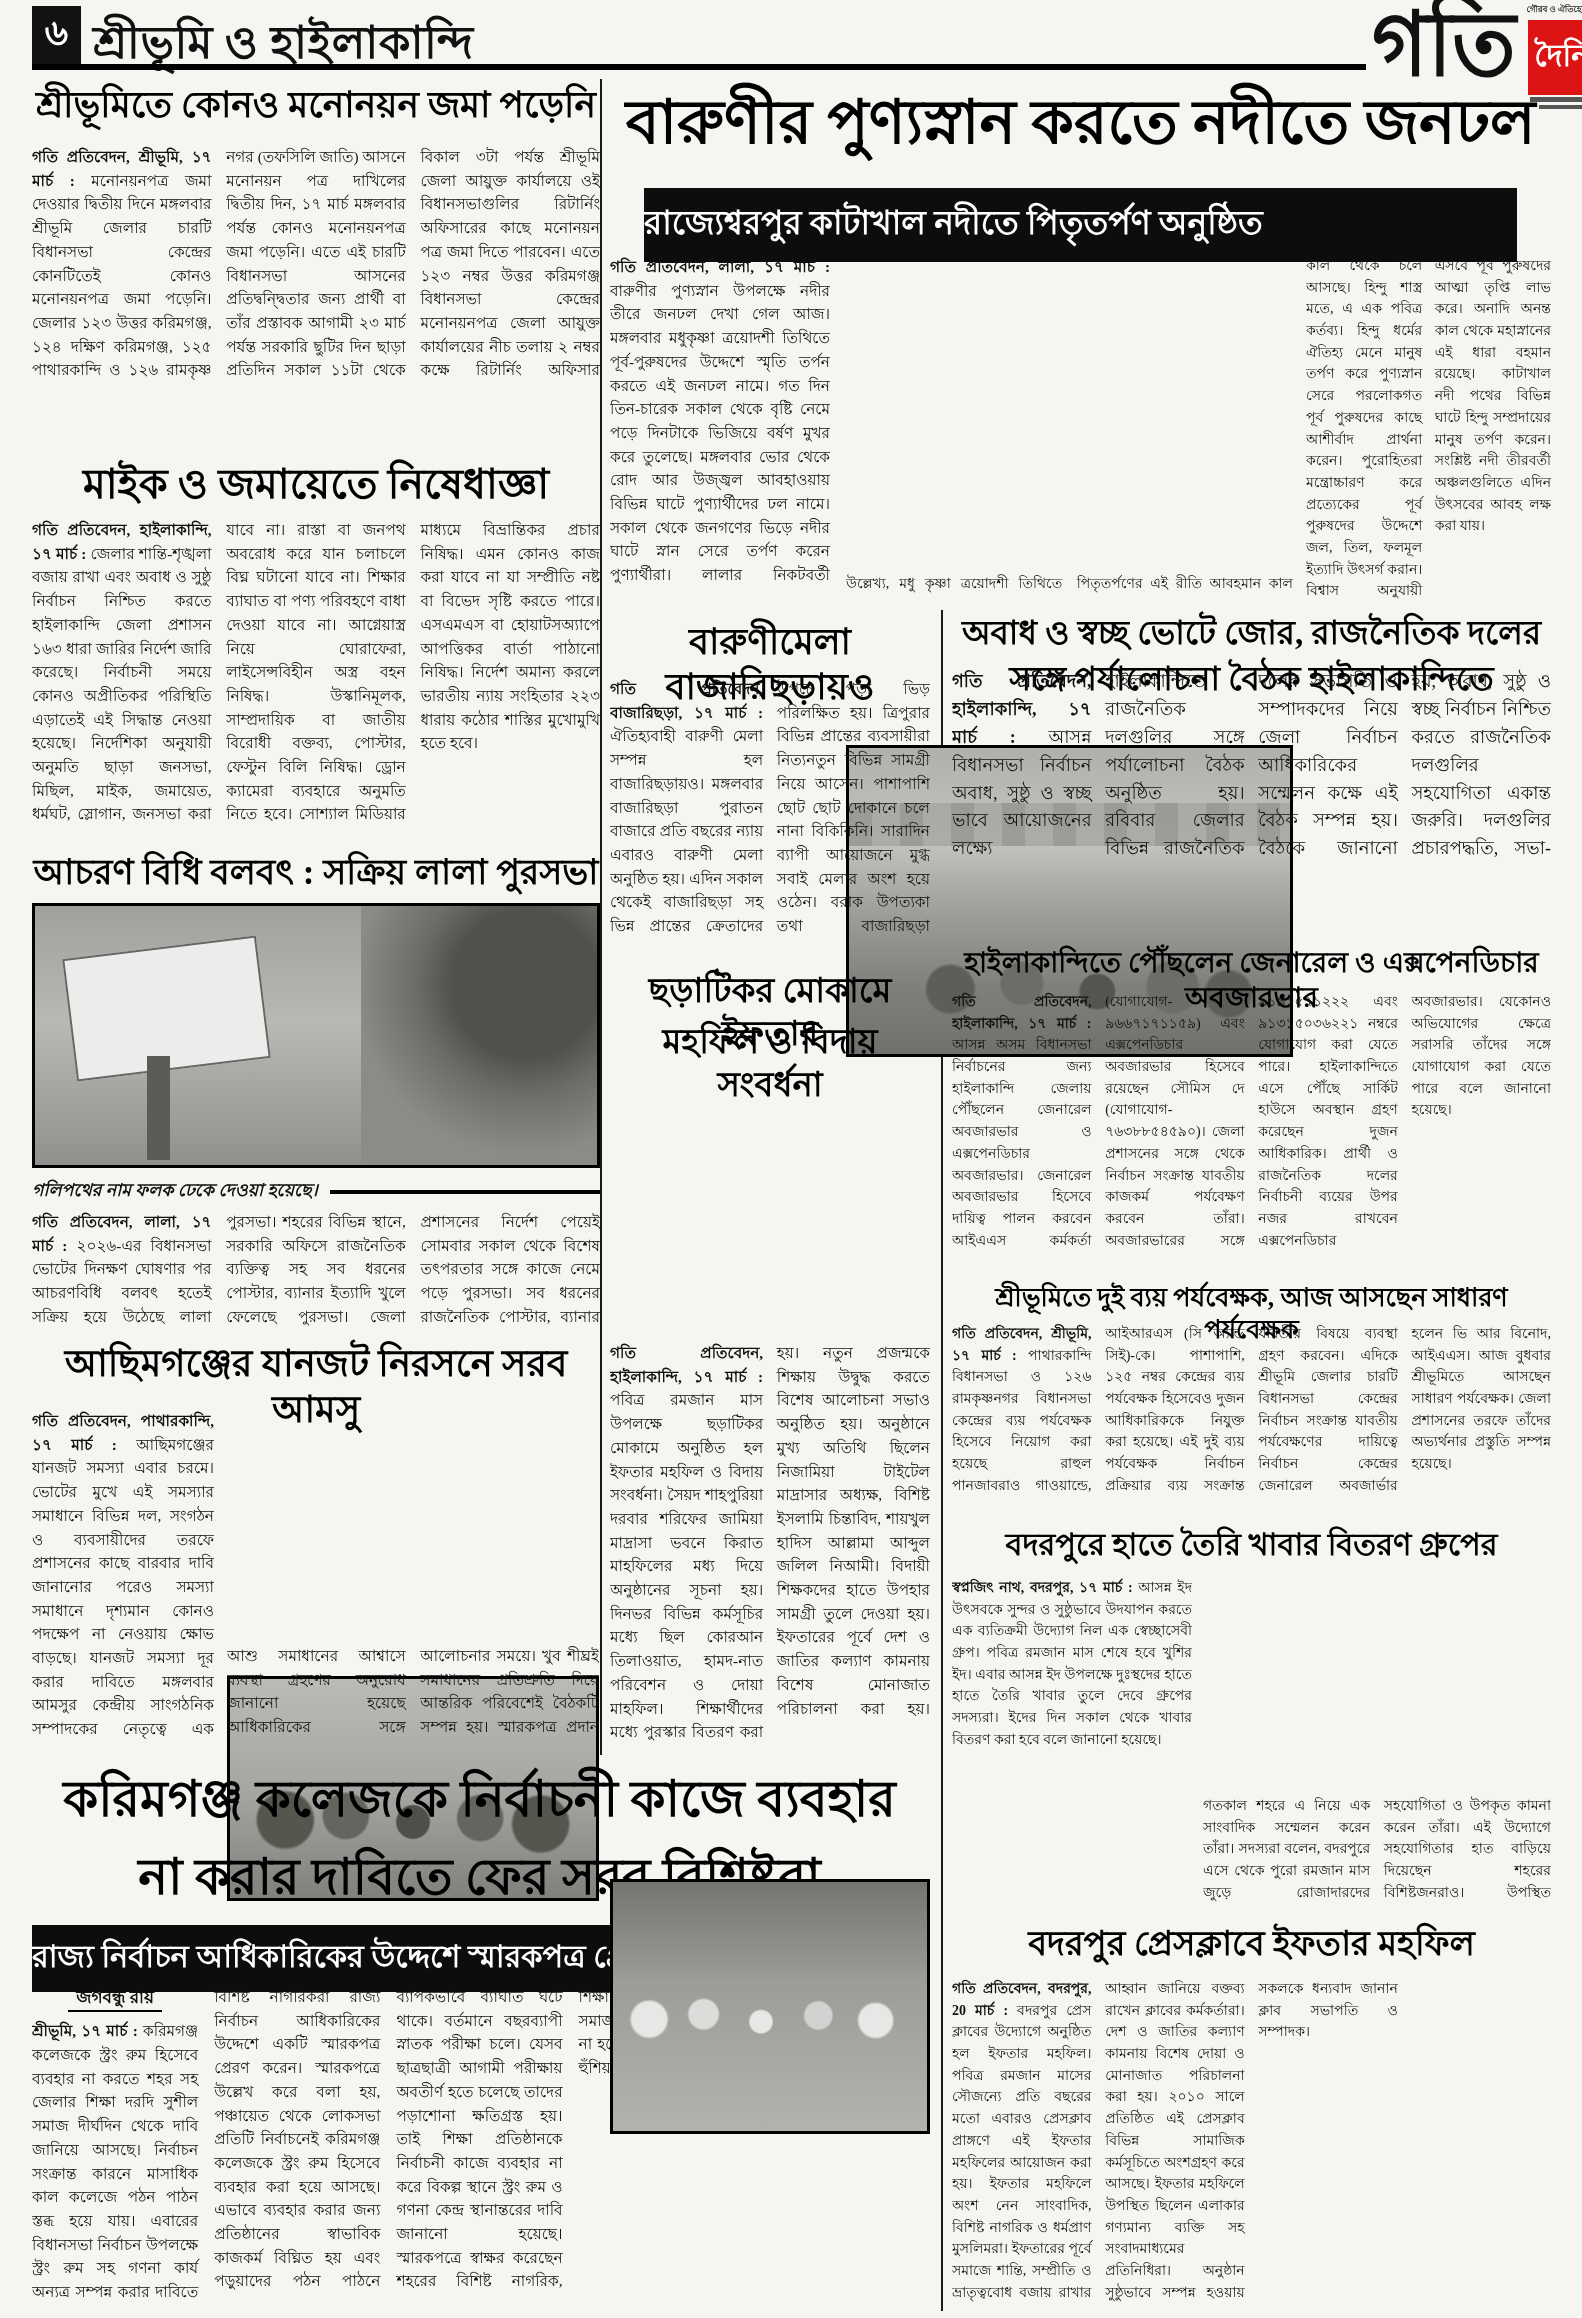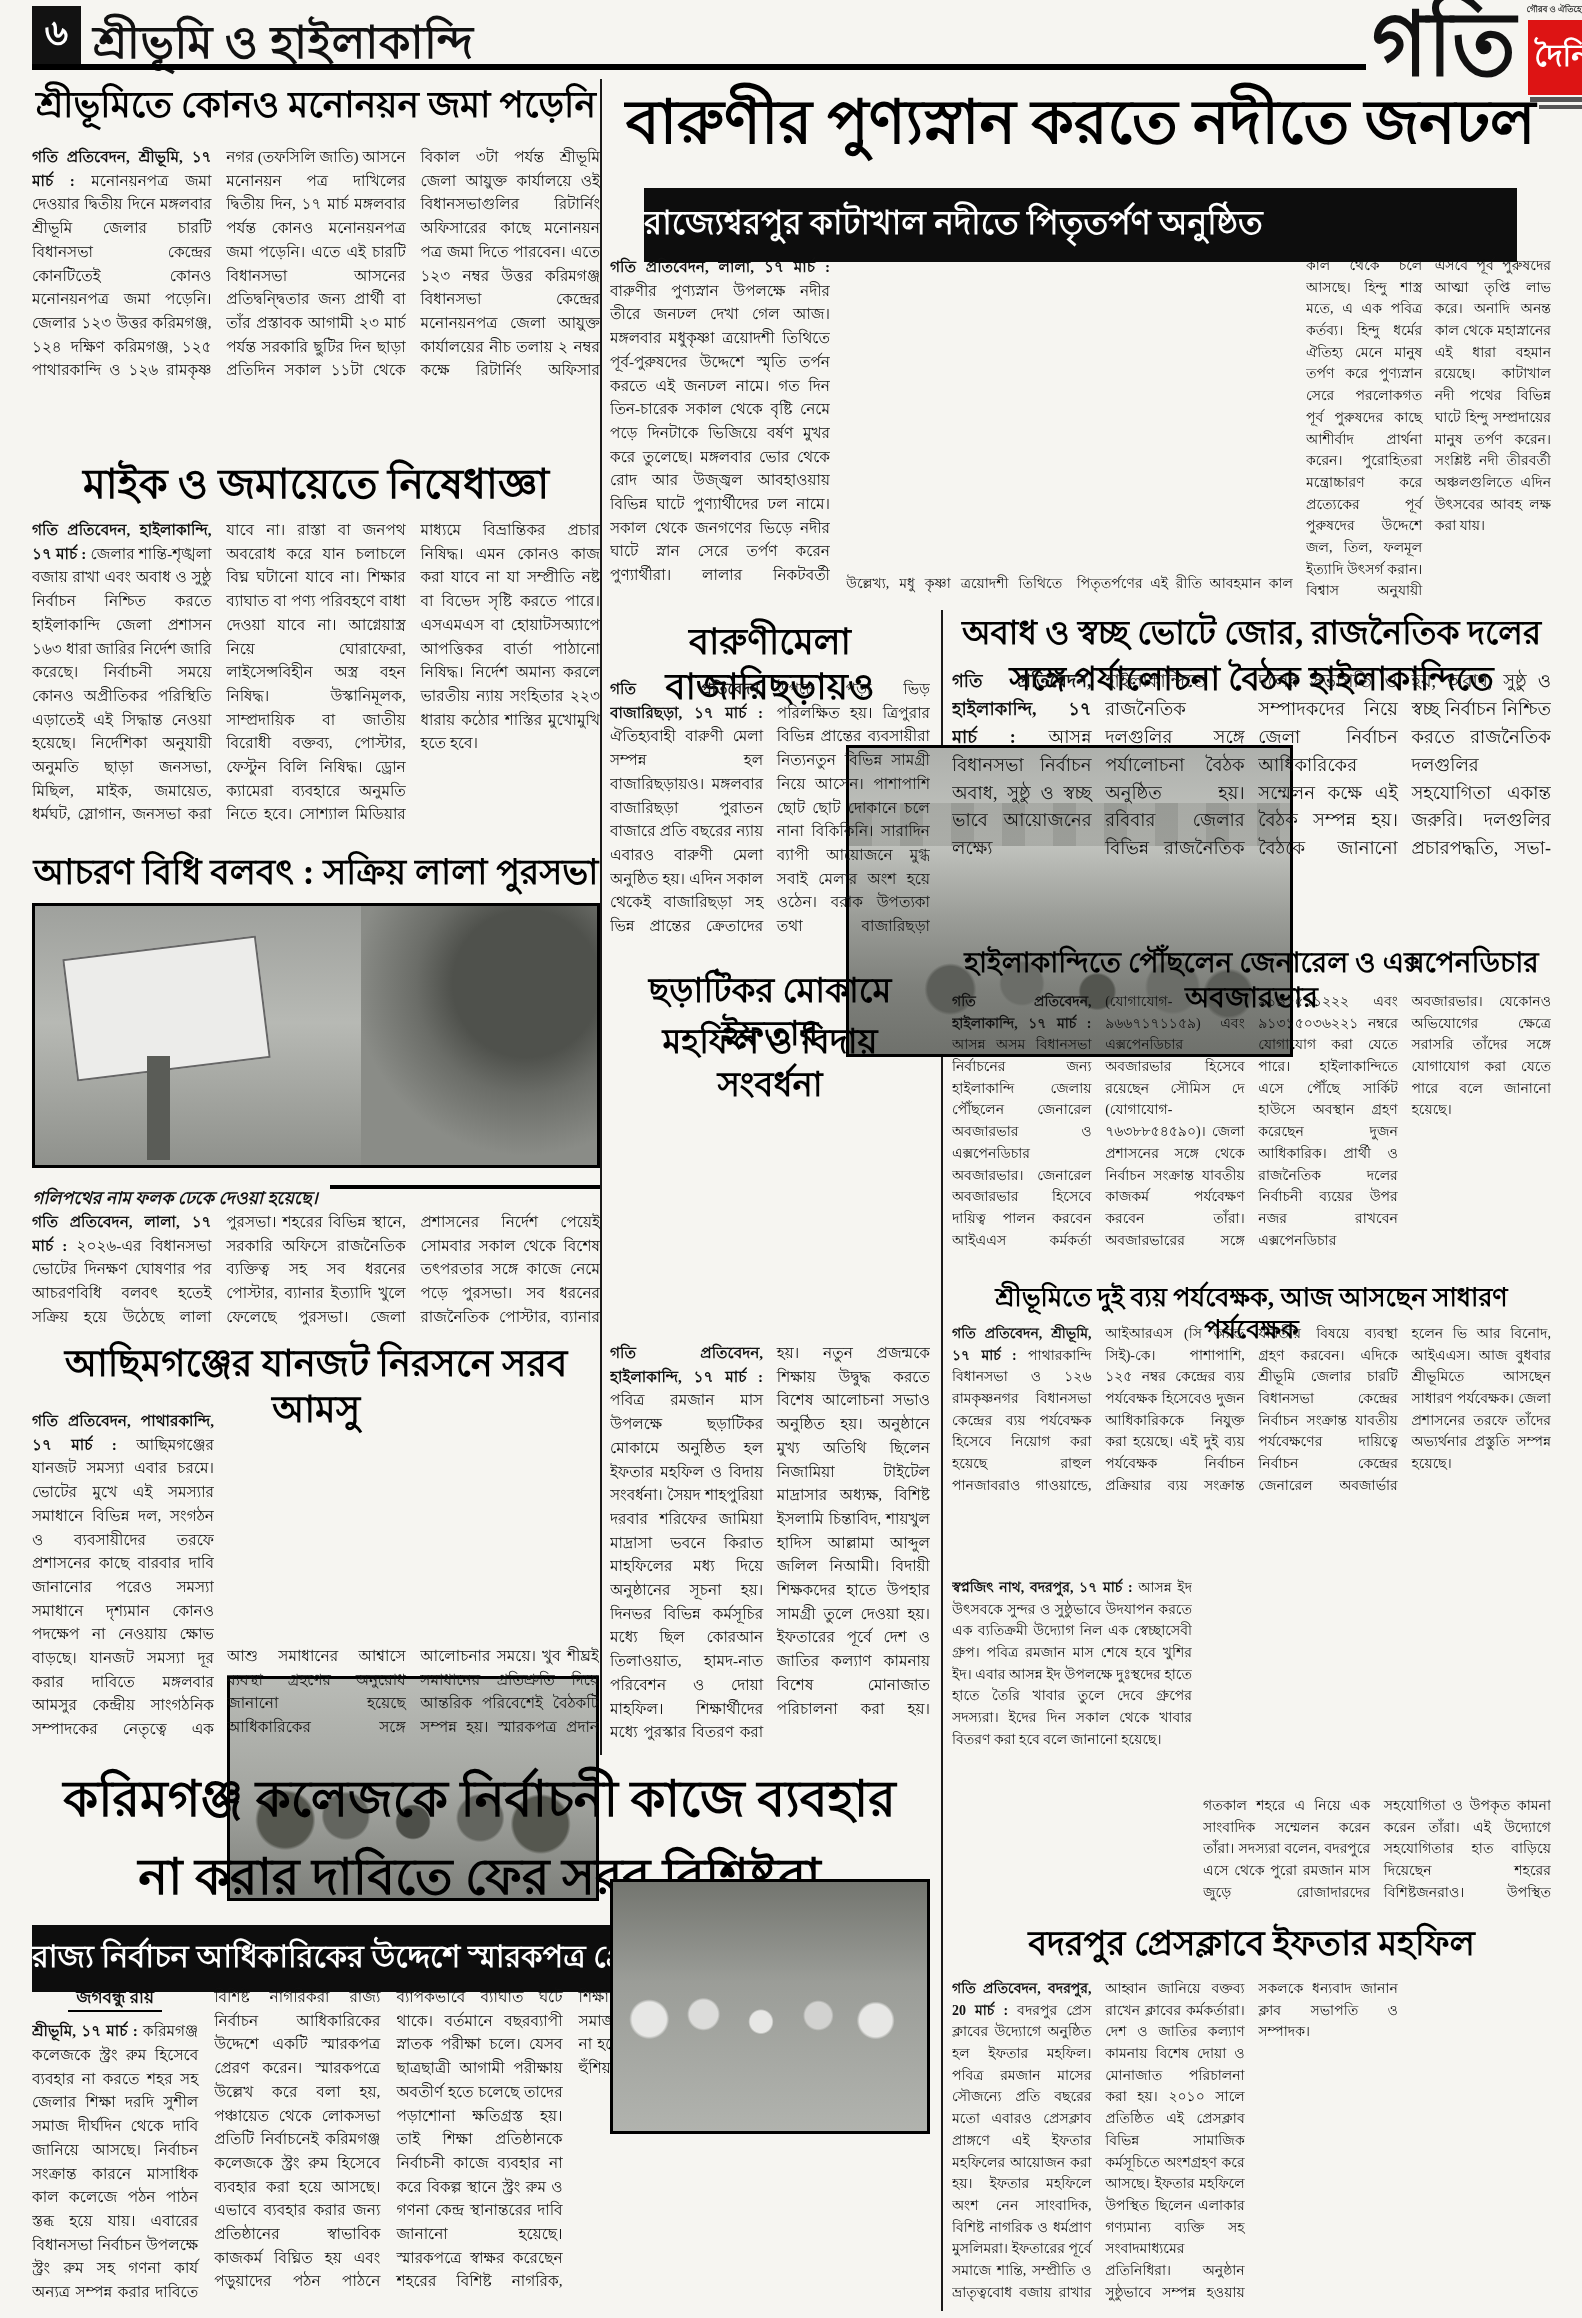--- a/index.html
+++ b/index.html
@@ -54,21 +54,21 @@
                  radial-gradient(circle at 50% 42%,#4d4f49 0 9%,transparent 10%),
                  radial-gradient(circle at 70% 38%,#63655f 0 9%,transparent 10%),
                  radial-gradient(circle at 88% 44%,#55574f 0 9%,transparent 10%);}
   .ph-iftar{background:linear-gradient(180deg,#73756f 0%,#9b9d98 40%,#b1b3ae 100%);}
   .ph-iftar:after{content:"";position:absolute;left:2%;bottom:10%;width:96%;height:50%;
       background:radial-gradient(circle at 10% 30%,#e7e7e5 0 6%,transparent 7%),
                  radial-gradient(circle at 28% 26%,#dcdcda 0 6%,transparent 7%),
                  radial-gradient(circle at 47% 32%,#e7e7e5 0 6%,transparent 7%),
                  radial-gradient(circle at 66% 27%,#d2d2d0 0 6%,transparent 7%),
                  radial-gradient(circle at 85% 31%,#e7e7e5 0 6%,transparent 7%);}
-  .caprow{display:flex;margin-top:8px;}
+  .caprow{display:flex;align-items:center;}
   .caption{font-weight:bold;font-style:italic;font-size:17.5px;white-space:nowrap;}
   .capline{flex:1;height:4px;background:#000;margin-left:12.4px;}
 </style>
 </head>
 <body>
 
 <div id="page">
 
   <div id="pagenum" class="abs" style="left:32px;top:5.7px;width:49px;height:58px;">৬</div>
   <div id="secttitle" class="abs" style="left:93px;top:8px;">শ্রীভূমি ও হাইলাকান্দি</div>
@@ -174,20 +174,21 @@
     <span class="byline">গতি প্রতিবেদন, হাইলাকান্দি, ১৭ মার্চ :</span>
     <span>আসন্ন অসম বিধানসভা নির্বাচনের জন্য হাইলাকান্দি জেলায় পৌঁছলেন জেনারেল অবজারভার ও এক্সপেনডিচার অবজারভার। জেনারেল অবজারভার হিসেবে দায়িত্ব পালন করবেন আইএএস কর্মকর্তা (যোগাযোগ- ৯৬৬৭১৭১১৫৯) এবং এক্সপেনডিচার অবজারভার হিসেবে রয়েছেন সৌমিস দে (যোগাযোগ- ৭৬৩৮৮৫৪৫৯০)। জেলা প্রশাসনের সঙ্গে থেকে নির্বাচন সংক্রান্ত যাবতীয় কাজকর্ম পর্যবেক্ষণ করবেন তাঁরা। অবজারভারের সঙ্গে ৯১৯১৫৭১২২২ এবং ৯১৩১৫০৩৬২২১ নম্বরে যোগাযোগ করা যেতে পারে। হাইলাকান্দিতে এসে পৌঁছে সার্কিট হাউসে অবস্থান গ্রহণ করেছেন দুজন আধিকারিক। প্রার্থী ও রাজনৈতিক দলের নির্বাচনী ব্যয়ের উপর নজর রাখবেন এক্সপেনডিচার অবজারভার। যেকোনও অভিযোগের ক্ষেত্রে সরাসরি তাঁদের সঙ্গে যোগাযোগ করা যেতে পারে বলে জানানো হয়েছে।</span>
   </div>
 
   <div class="hl abs" style="left:952px;top:1282px;width:599px;font-size:25.4px;">শ্রীভূমিতে দুই ব্যয় পর্যবেক্ষক, আজ আসছেন সাধারণ পর্যবেক্ষক</div>
   <div class="body abs" style="left:952px;top:1323px;width:599px;height:194px;column-count:4;column-gap:13.6px;font-size:14px;">
     <span class="byline">গতি প্রতিবেদন, শ্রীভূমি, ১৭ মার্চ :</span>
     <span>পাথারকান্দি বিধানসভা ও ১২৬ রামকৃষ্ণনগর বিধানসভা কেন্দ্রের ব্যয় পর্যবেক্ষক হিসেবে নিয়োগ করা হয়েছে রাহুল পানজাবরাও গাওয়ান্ডে, আইআরএস (সি অ্যান্ড সিই)-কে। পাশাপাশি, ১২৫ নম্বর কেন্দ্রের ব্যয় পর্যবেক্ষক হিসেবেও দুজন আধিকারিককে নিযুক্ত করা হয়েছে। এই দুই ব্যয় পর্যবেক্ষক নির্বাচন প্রক্রিয়ার ব্যয় সংক্রান্ত যাবতীয় বিষয়ে ব্যবস্থা গ্রহণ করবেন। এদিকে শ্রীভূমি জেলার চারটি বিধানসভা কেন্দ্রের নির্বাচন সংক্রান্ত যাবতীয় পর্যবেক্ষণের দায়িত্বে নির্বাচন কেন্দ্রের জেনারেল অবজার্ভার হলেন ভি আর বিনোদ, আইএএস। আজ বুধবার শ্রীভূমিতে আসছেন সাধারণ পর্যবেক্ষক। জেলা প্রশাসনের তরফে তাঁদের অভ্যর্থনার প্রস্তুতি সম্পন্ন হয়েছে।</span>
   </div>
 
+  <div class="hl abs" style="left:952px;top:1526px;width:599px;font-size:30.5px;">বদরপুরে হাতে তৈরি খাবার বিতরণ গ্রুপের</div>
   <div class="body abs" style="left:952px;top:1577px;width:240px;height:332px;column-count:1;font-size:14px;">
     <span class="byline">স্বপ্নজিৎ নাথ, বদরপুর, ১৭ মার্চ :</span>
     <span>আসন্ন ইদ উৎসবকে সুন্দর ও সুষ্ঠুভাবে উদযাপন করতে এক ব্যতিক্রমী উদ্যোগ নিল এক স্বেচ্ছাসেবী গ্রুপ। পবিত্র রমজান মাস শেষে হবে খুশির ইদ। এবার আসন্ন ইদ উপলক্ষে দুঃস্থদের হাতে হাতে তৈরি খাবার তুলে দেবে গ্রুপের সদস্যরা। ইদের দিন সকাল থেকে খাবার বিতরণ করা হবে বলে জানানো হয়েছে।</span>
   </div>
 
   <div class="body abs" style="left:1203px;top:1795px;width:348px;height:113px;column-count:2;column-gap:13.6px;font-size:14px;">
     <span>গতকাল শহরে এ নিয়ে এক সাংবাদিক সম্মেলন করেন তাঁরা। সদস্যরা বলেন, বদরপুরে এসে থেকে পুরো রমজান মাস জুড়ে রোজাদারদের সহযোগিতা ও উপকৃত কামনা করেন তাঁরা। এই উদ্যোগে সহযোগিতার হাত বাড়িয়ে দিয়েছেন শহরের বিশিষ্টজনরাও। উপস্থিত ছিলেন আব্দুল আহাদ, জাবেদ হুসেন লস্কর, হেলাল উদ্দিন, মুস্তাফা আহমেদ প্রমুখ।</span>
   </div>
 
   <div class="hl abs" style="left:952px;top:1923px;width:599px;font-size:34px;">বদরপুর প্রেসক্লাবে ইফতার মহফিল</div>

